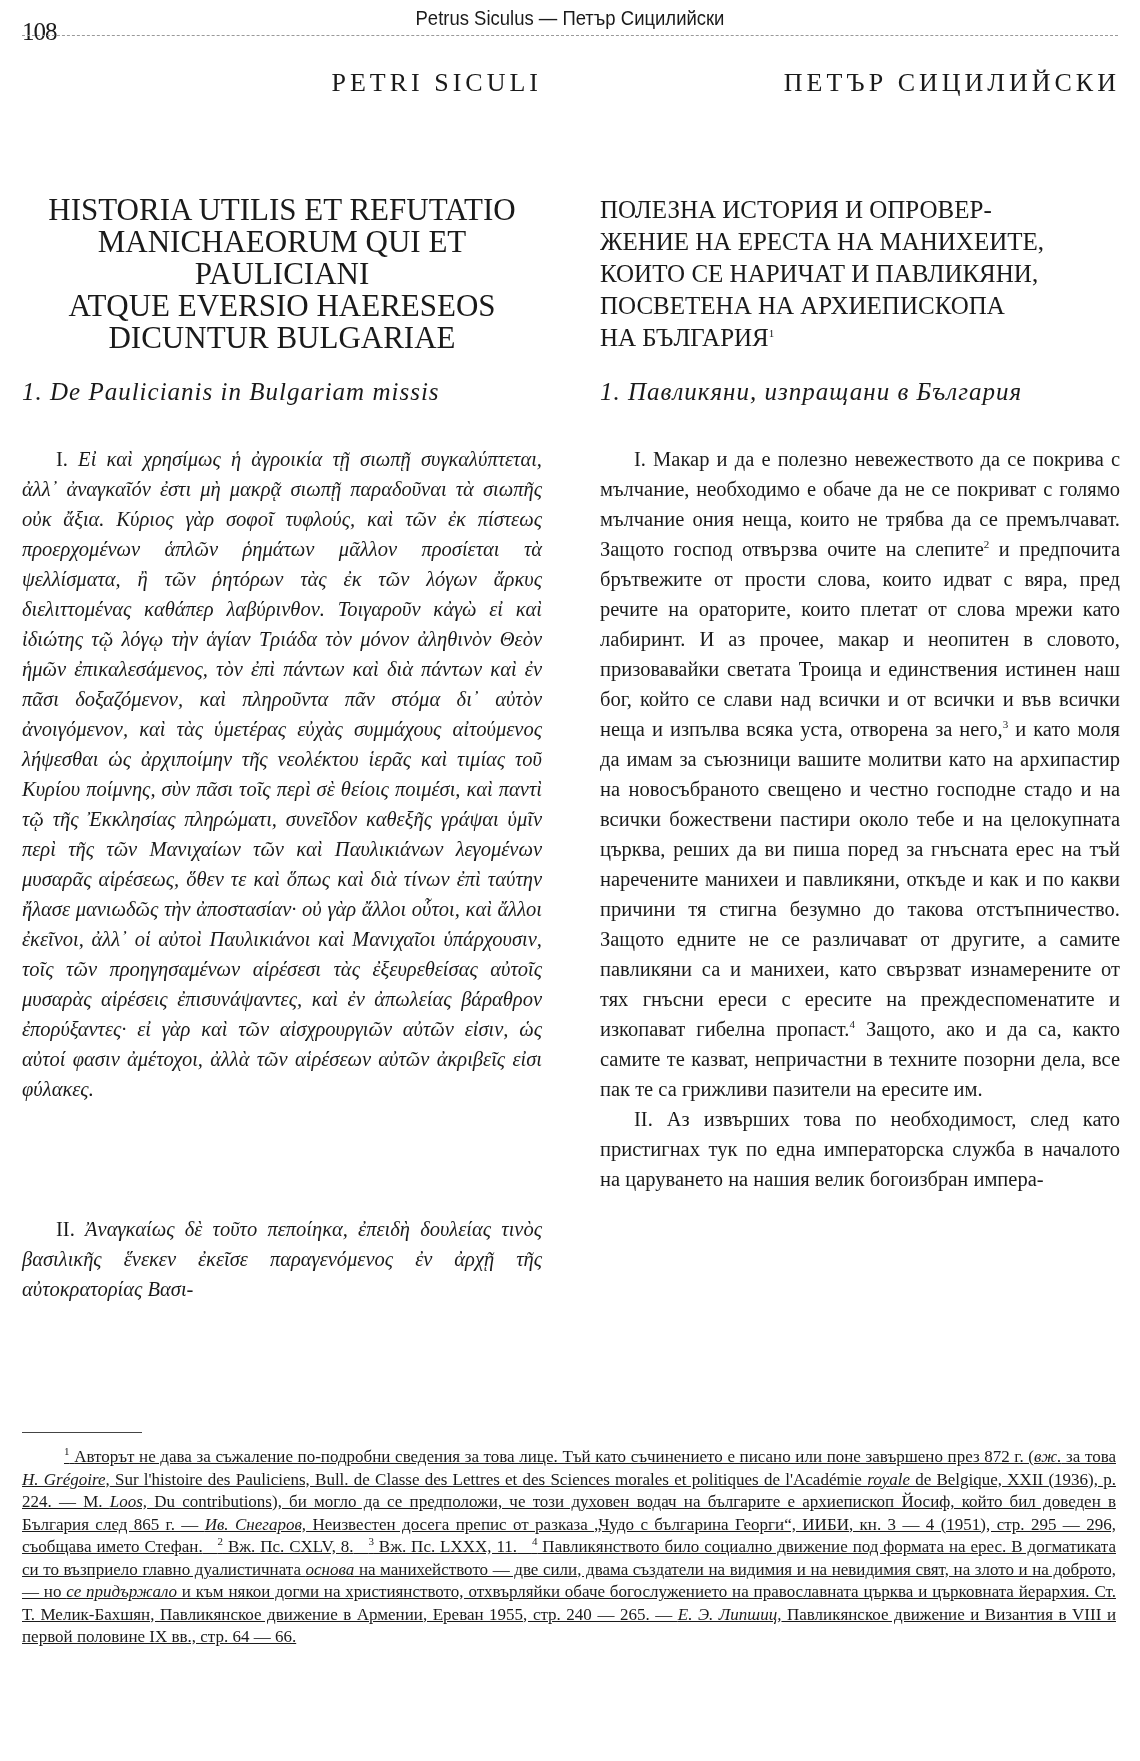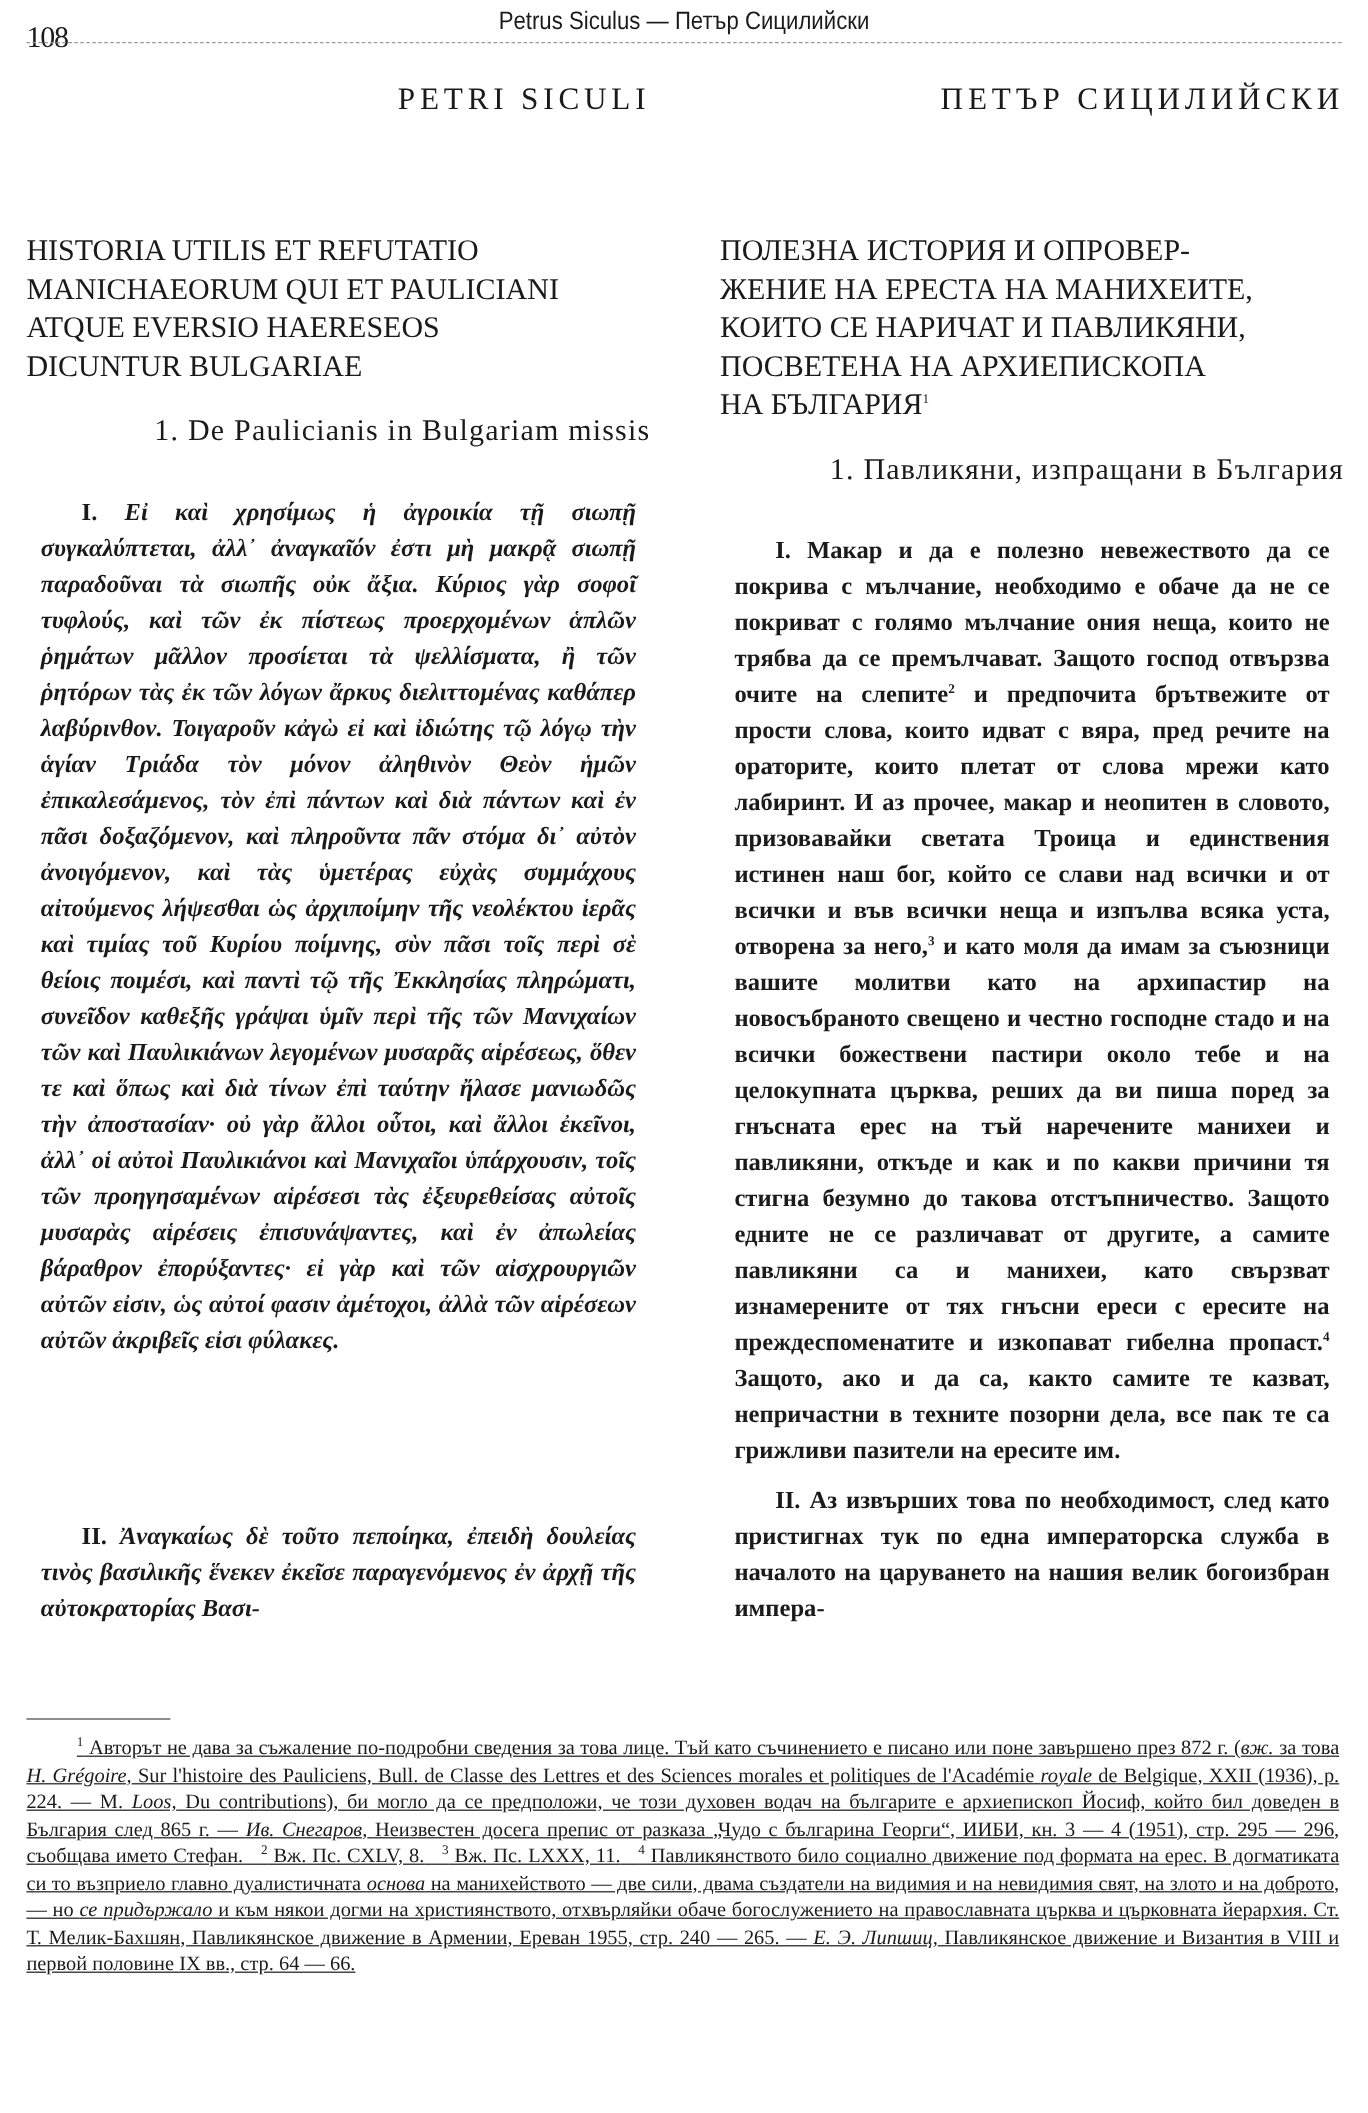--- a/index.html
+++ b/index.html
@@ -10,28 +10,28 @@
   .page-header { position: absolute; top: 4px; left: 22px; right: 22px; height: 32px; }
   .page-number { position: absolute; left: 0; top: 0; font-size: 25px; letter-spacing: -1px; margin-top: 14px; }
   .running-head { position: absolute; left: 0; right: 0; top: 2px; text-align: center; font-size: 21px; font-family: "Liberation Sans", sans-serif; transform: scaleX(0.88); }
   .header-rule { position: absolute; top: 35px; left: 22px; right: 22px; border-top: 1px dashed #9a9a9a; }
 
   .col { position: absolute; top: 60px; }
   .col-left { left: 22px; width: 520px; }
   .col-right { left: 600px; width: 520px; }
 
   .author { text-align: right; font-size: 26px; letter-spacing: 4px; margin: 8px 0 0; height: 48px; }
-  .title { font-size: 25px; line-height: 32px; margin-top: 78px; font-weight: normal; }
+  .title { text-align: center; font-size: 31px; line-height: 32px; margin-top: 78px; font-weight: normal; }
   .title-right { font-size: 25px; line-height: 32px; margin-top: 78px; }
-  .section { font-size: 25px; text-align: right; margin-top: 24px; height: 40px; letter-spacing: 1px; }
+  .section { font-style: italic; font-size: 25px; text-align: left; margin-top: 24px; height: 40px; letter-spacing: 1px; }
 
   .body-text { font-size: 20.5px; line-height: 30px; text-align: justify; margin-top: 26px; }
   .greek { font-style: italic; }
   .para-num { font-style: normal; }
-  .para p { margin: 12px; text-indent: 34px; font-weight: bold; }
+  .para p { margin: 0; text-indent: 34px; }
   .gap { height: 110px; }
   sup { font-size: 11px; line-height: 0; }
 
   .fn-rule { position: absolute; top: 1432px; left: 22px; width: 120px; border-top: 1px solid #444; }
   .footnotes { position: absolute; top: 1446px; left: 22px; width: 1094px; font-size: 17px; line-height: 22.5px; text-align: justify; }
   .footnotes p { margin: 0; text-indent: 42px; text-decoration: underline; }
   em { font-style: italic; }
 </style>
 </head>
 <body>

